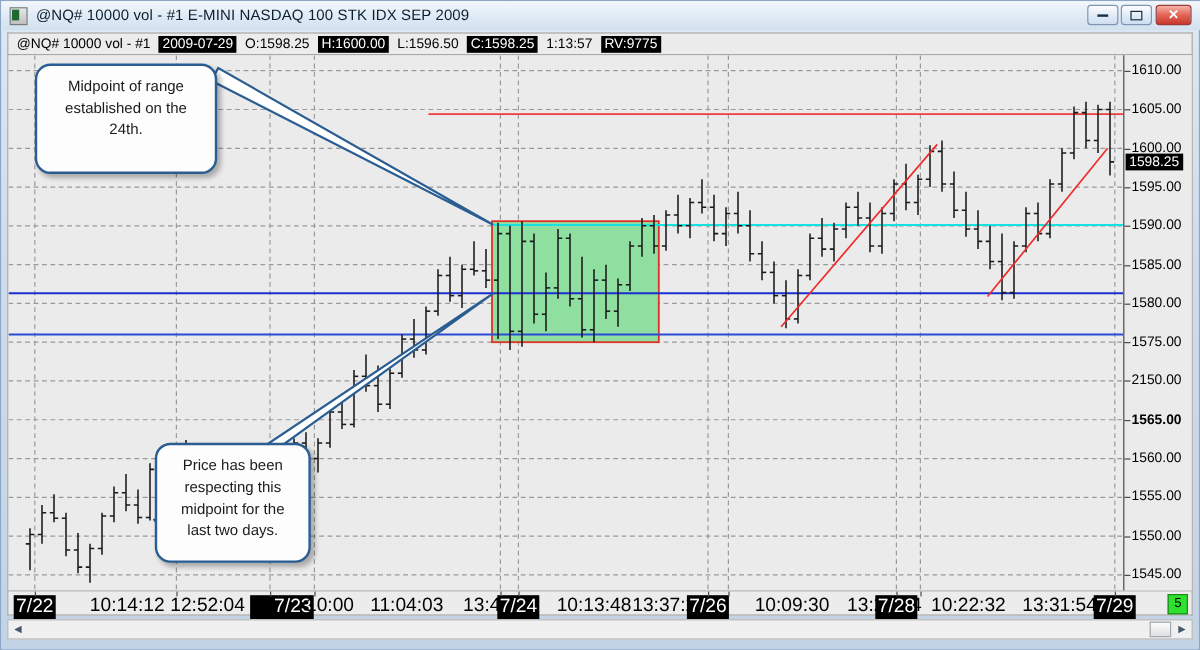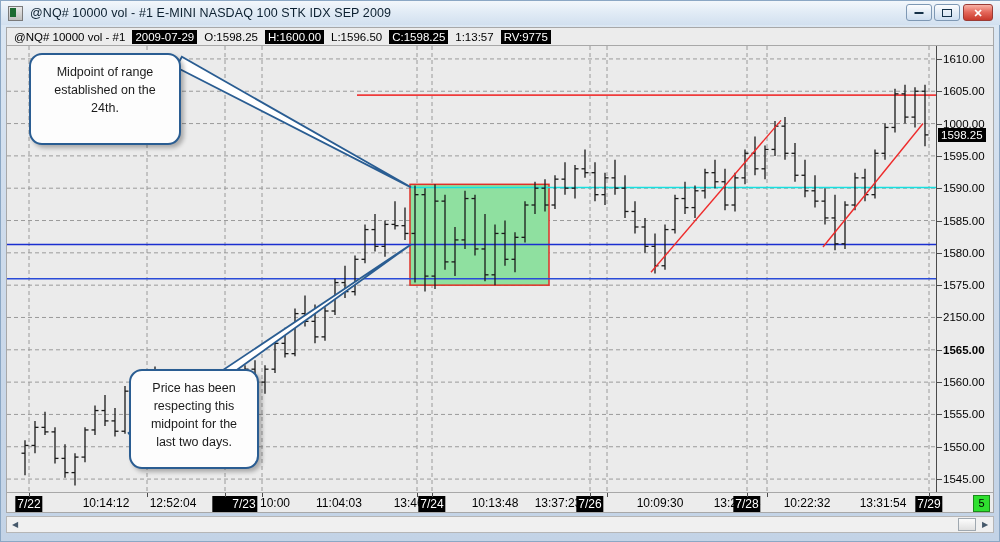--- a/index.html
+++ b/index.html
@@ -50,21 +50,21 @@
           transform:translateY(-50%);white-space:nowrap;}
   .ptick{position:absolute;left:0;width:5px;border-top:1px solid #4a4a4a;}
   #cur-price{position:absolute;left:1px;background:#000;color:#fff;
              font-size:11.5px;padding:1px 3px;transform:translateY(-50%);
              white-space:nowrap;z-index:6;}
 
   
   #time-axis{position:absolute;left:5px;top:492px;width:988px;height:20px;
              background:#ececec;border:1px solid #a8a8a8;border-top:none;
              box-sizing:border-box;}
-  .tlabel{position:absolute;top:3px;font-size:12px;color:#000;
+  .tlabel{position:absolute;top:3px;font-size:16px;color:#000;
           transform:translateX(-50%);white-space:nowrap;}
   .tlabel.hl{background:#000;color:#fff;padding:1px 2px;}
   .ttick{position:absolute;top:0;height:4px;border-left:1px solid #4a4a4a;}
   #bars-badge{position:absolute;right:3px;top:2px;width:15px;height:15px;
               background:#2fe02f;border:1px solid #1b8a1b;font-size:11px;
               color:#000;text-align:center;line-height:14px;}
 
   
   #scrollbar{position:absolute;left:5px;top:515px;width:988px;height:17px;
              background:#f0f0f0;border:1px solid #b6b6b6;box-sizing:border-box;}
@@ -429,21 +429,21 @@
             <polygon points="128.42013722076138,396.92977295533603 404,198.4376811594206 121.57986277923864,387.07022704466397" fill="#ffffff" stroke="#2a5d92" stroke-width="1.8" stroke-linejoin="miter"></polygon>
           </g>
         </svg>
     </div>
     <div id="price-axis">
       <div id="cur-price" style="top: 88.8768px;">1598.25</div>
     <div class="plabel" style="top: 12.9275px;">1610.00</div>
         <div class="ptick" style="top: 12.9275px;"></div>
         <div class="plabel" style="top: 45.2464px;">1605.00</div>
         <div class="ptick" style="top: 45.2464px;"></div>
-        <div class="plabel" style="top: 77.5652px;">1000.00</div>
+        <div class="plabel" style="top: 77.5652px;">1600.00</div>
         <div class="ptick" style="top: 77.5652px;"></div>
         <div class="plabel" style="top: 109.884px;">1595.00</div>
         <div class="ptick" style="top: 109.884px;"></div>
         <div class="plabel" style="top: 142.203px;">1590.00</div>
         <div class="ptick" style="top: 142.203px;"></div>
         <div class="plabel" style="top: 174.522px;">1585.00</div>
         <div class="ptick" style="top: 174.522px;"></div>
         <div class="plabel" style="top: 206.841px;">1580.00</div>
         <div class="ptick" style="top: 206.841px;"></div>
         <div class="plabel" style="top: 239.159px;">1575.00</div>

